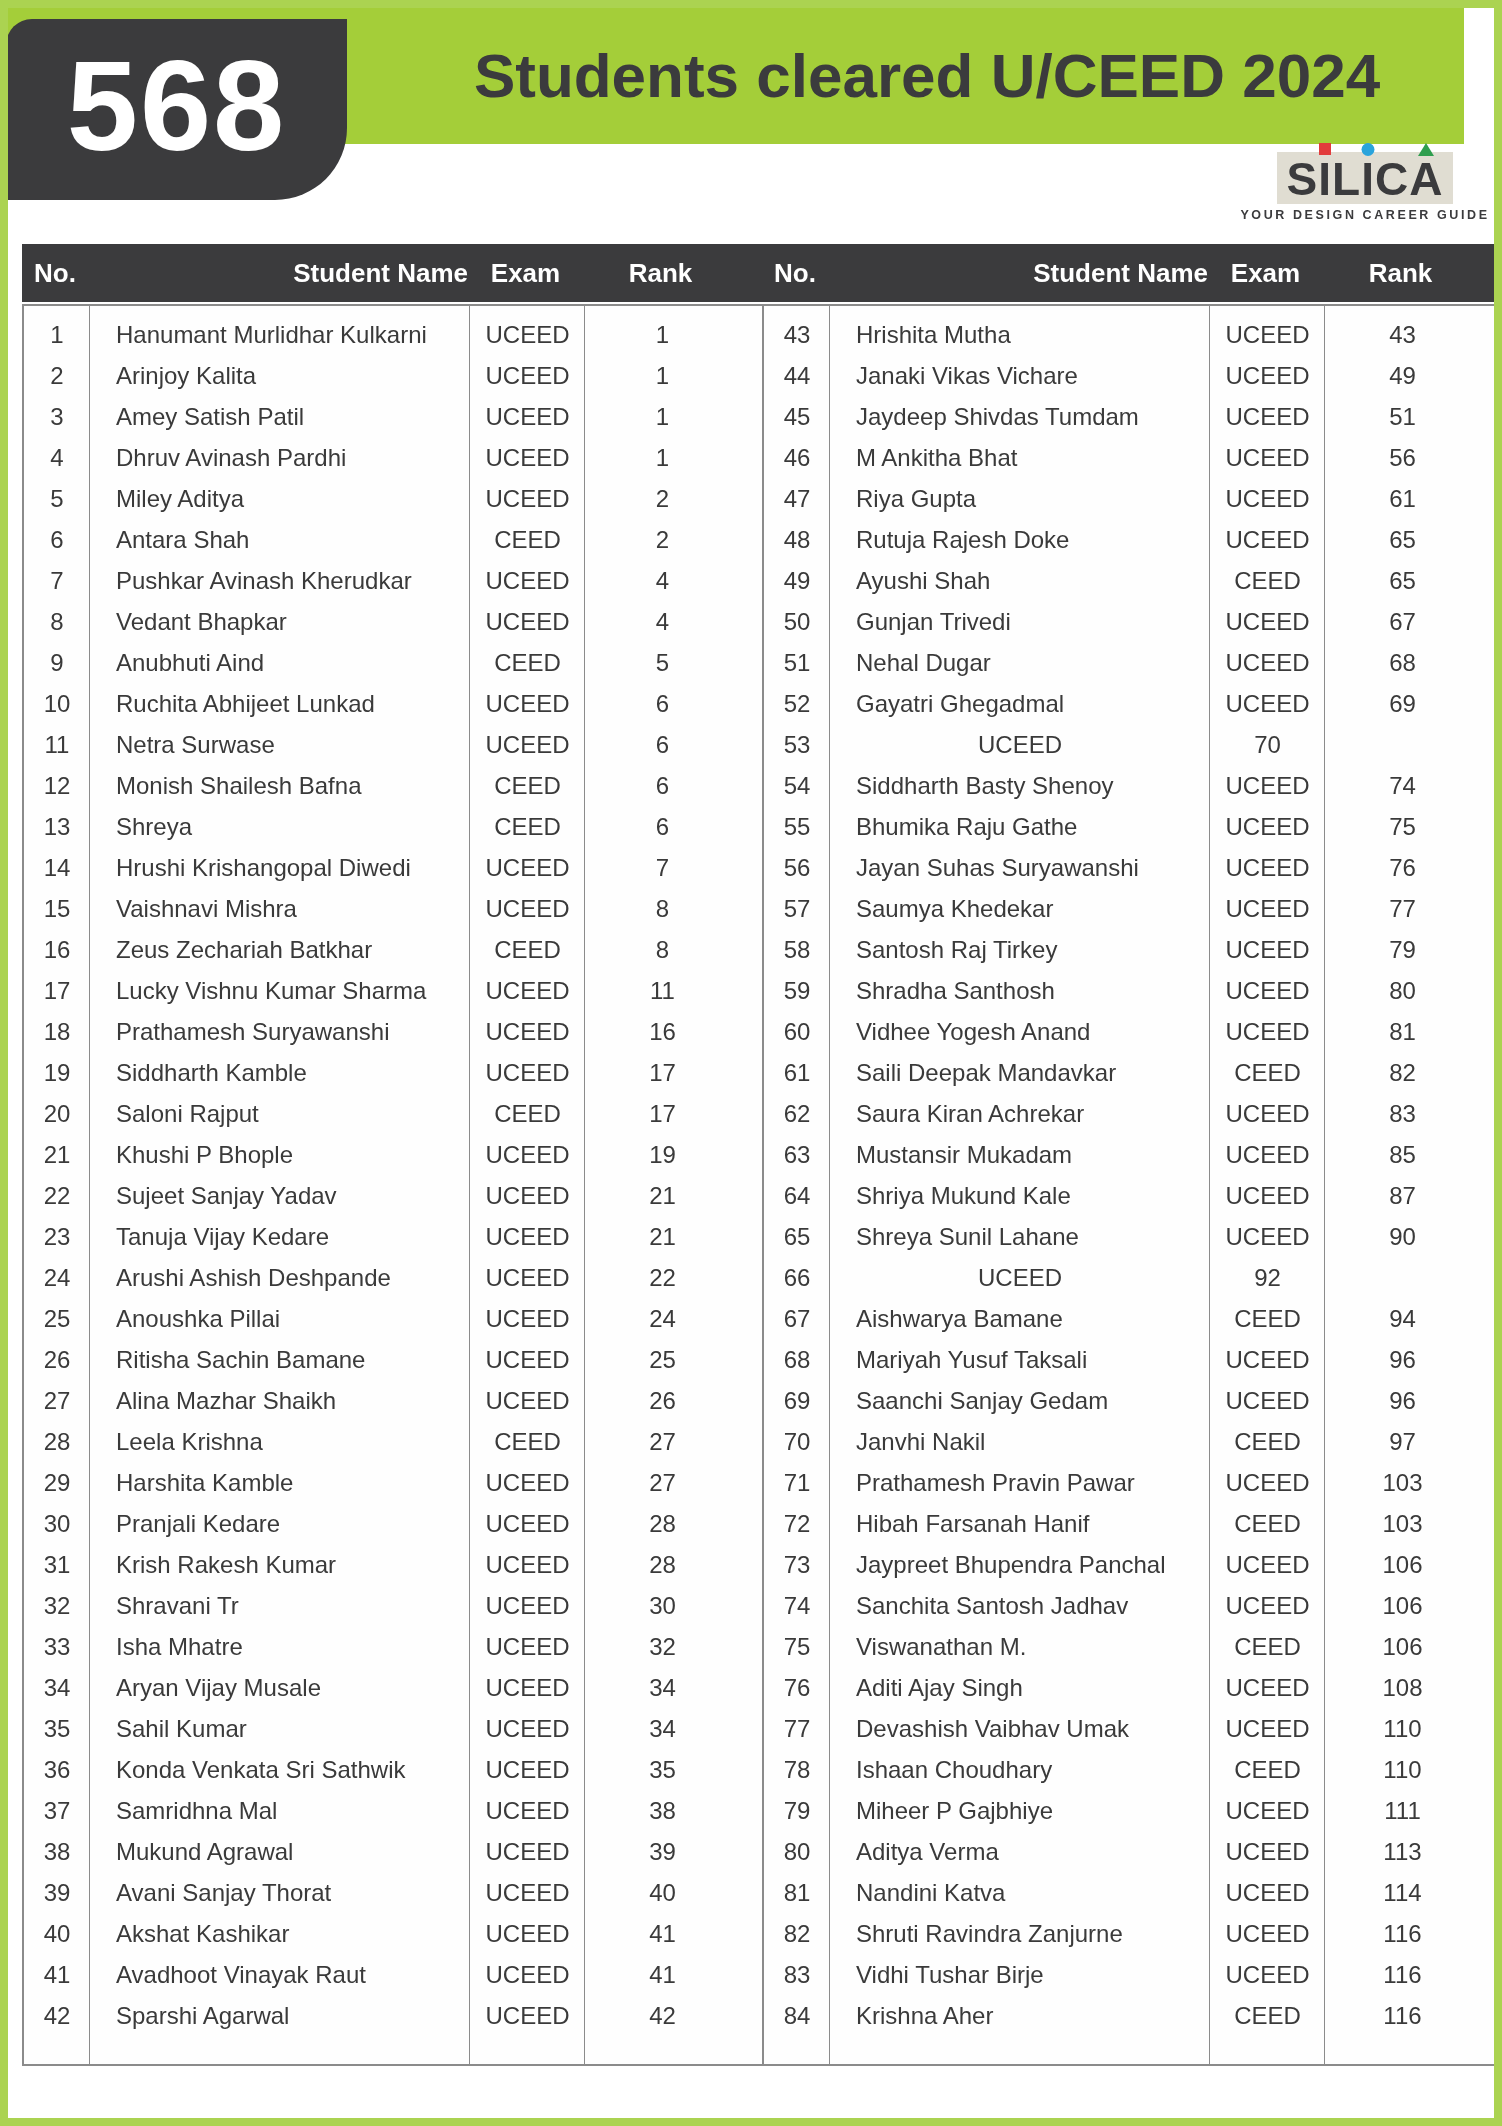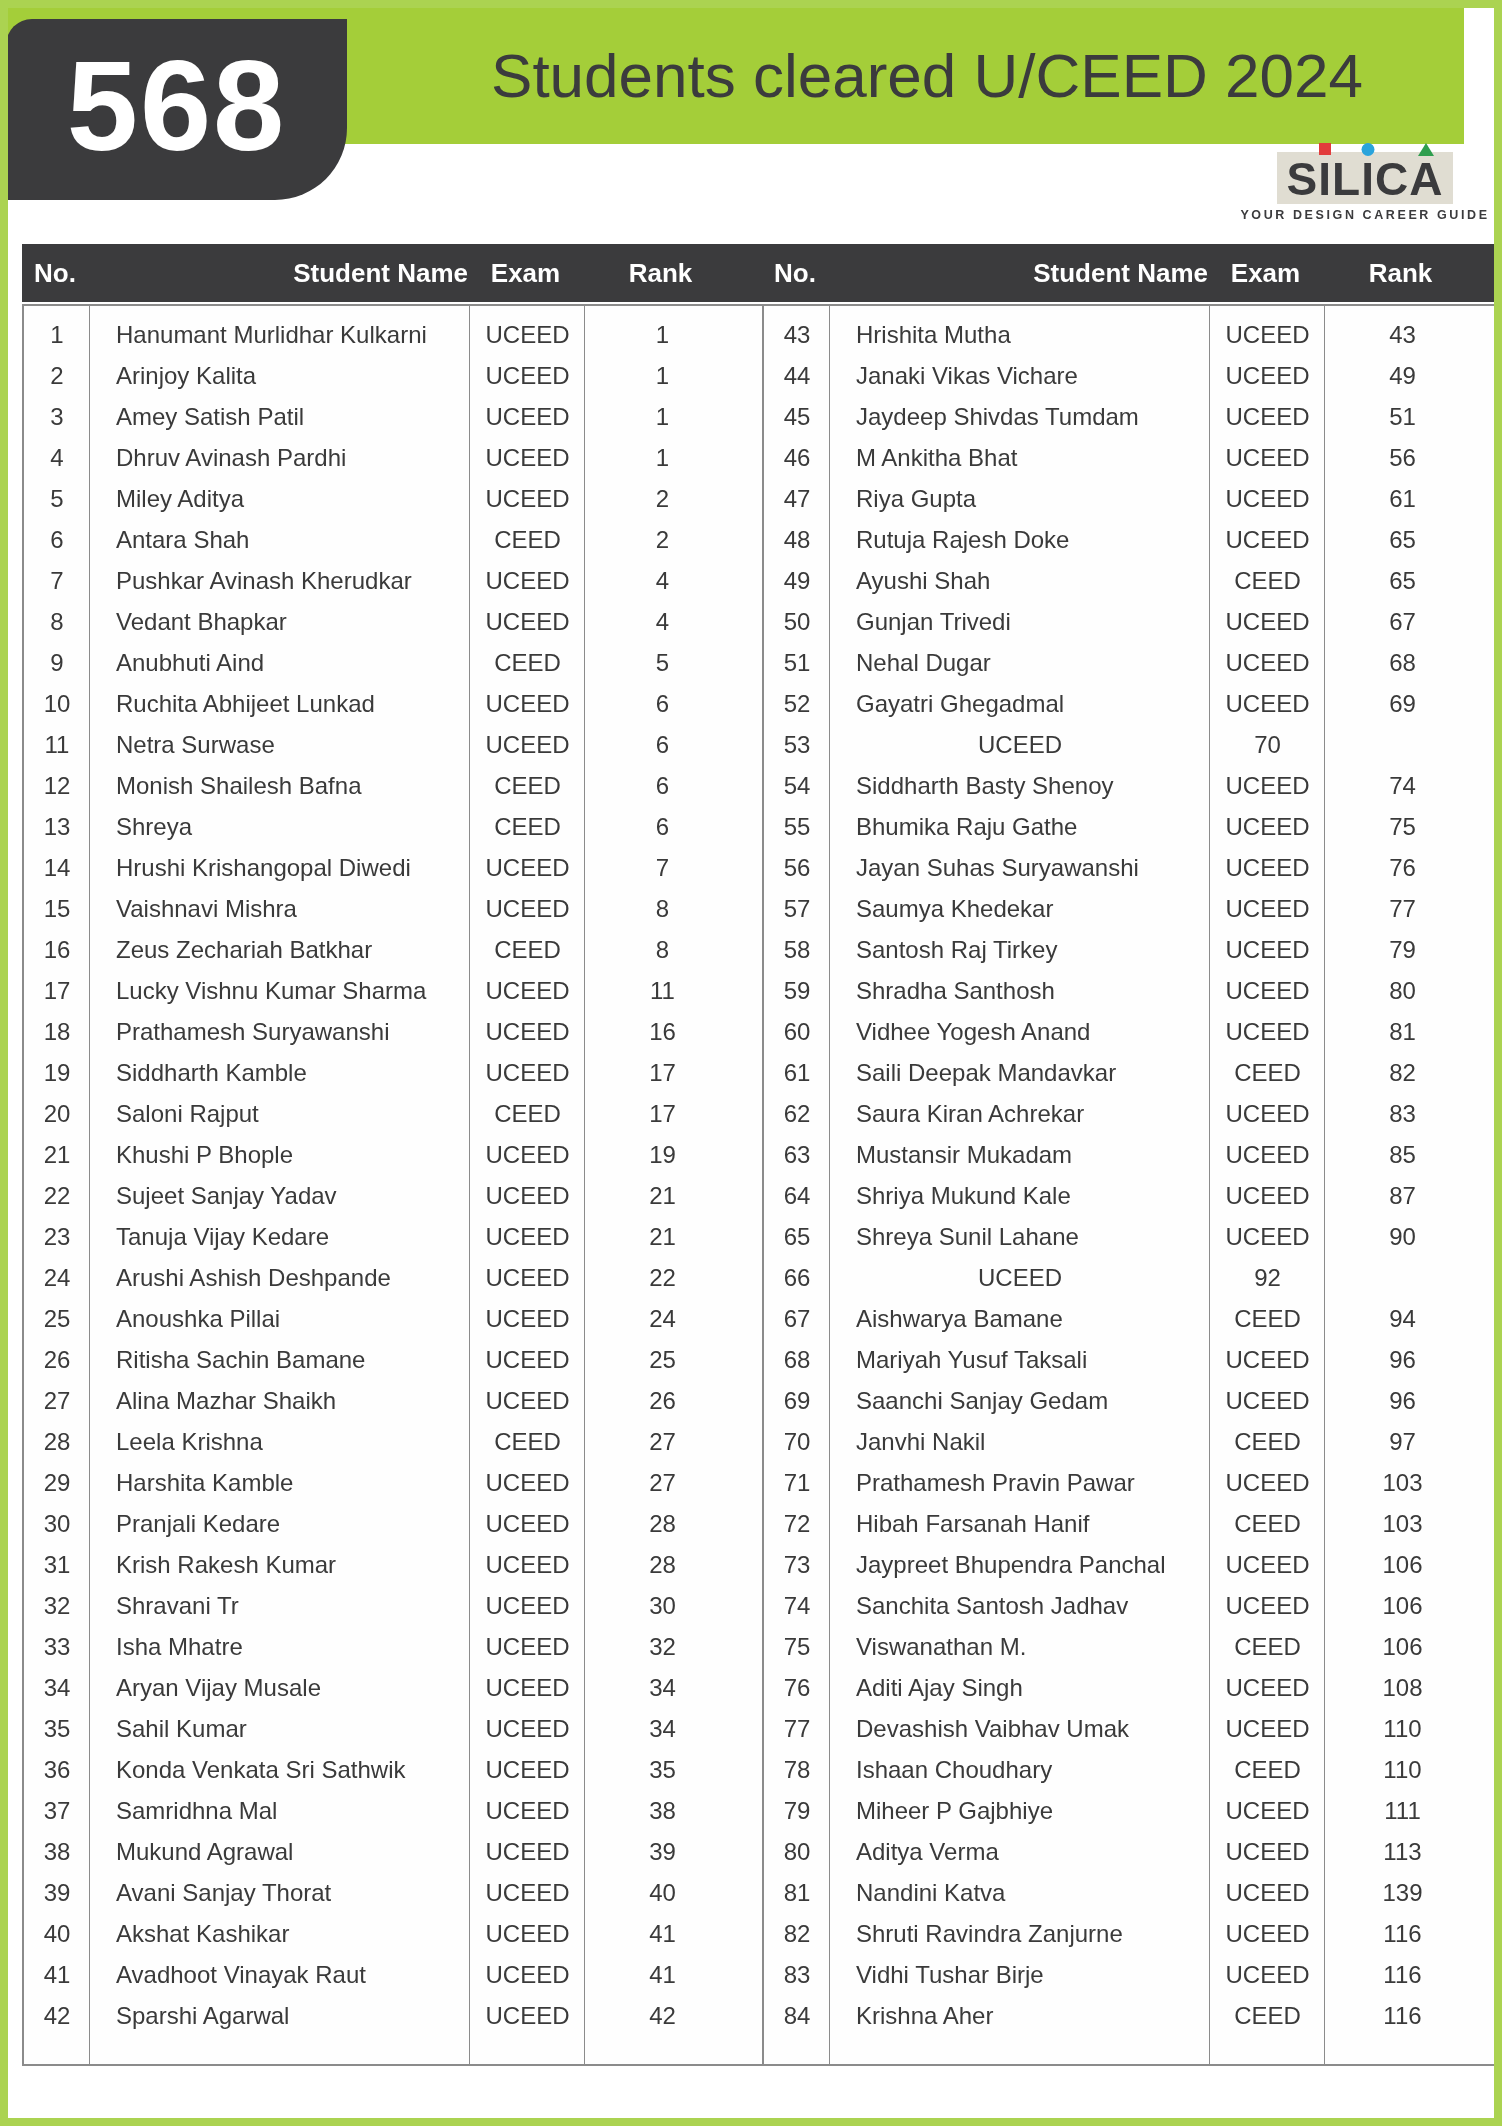--- a/index.html
+++ b/index.html
@@ -21,21 +21,21 @@
     background:#3b3b3d;border-radius:26px 0 72px 0;z-index:2;
     display:flex;align-items:center;justify-content:center;
   }
   .count-text{
     color:#ffffff;font-size:128px;font-weight:bold;letter-spacing:2px;
     line-height:1;transform:translateY(-4px);
   }
   .main-title{
     position:absolute;left:390px;top:6px;width:1074px;height:138px;z-index:3;
     display:flex;align-items:center;justify-content:center;
-    font-size:62px;font-weight:normal;color:#3b3b3d;letter-spacing:0px;white-space:nowrap;
+    font-size:62px;font-weight:bold;color:#3b3b3d;letter-spacing:0px;white-space:nowrap;
   }
   
   .logo{
     position:absolute;right:22px;top:152px;z-index:3;width:230px;
     display:flex;flex-direction:column;align-items:center;
   }
   .logo-box{
     background:#e0ddd2;padding:4px 10px 2px 10px;position:relative;
   }
   .logo-word{display:flex;align-items:flex-end;}
@@ -608,21 +608,21 @@
       <div class="row">
         <div class="cell c0">80</div>
         <div class="cell c1">Aditya Verma</div>
         <div class="cell c2">UCEED</div>
         <div class="cell c3">113</div>
       </div>
       <div class="row">
         <div class="cell c0">81</div>
         <div class="cell c1">Nandini Katva</div>
         <div class="cell c2">UCEED</div>
-        <div class="cell c3">139</div>
+        <div class="cell c3">114</div>
       </div>
       <div class="row">
         <div class="cell c0">82</div>
         <div class="cell c1">Shruti Ravindra Zanjurne</div>
         <div class="cell c2">UCEED</div>
         <div class="cell c3">116</div>
       </div>
       <div class="row">
         <div class="cell c0">83</div>
         <div class="cell c1">Vidhi Tushar Birje</div>

